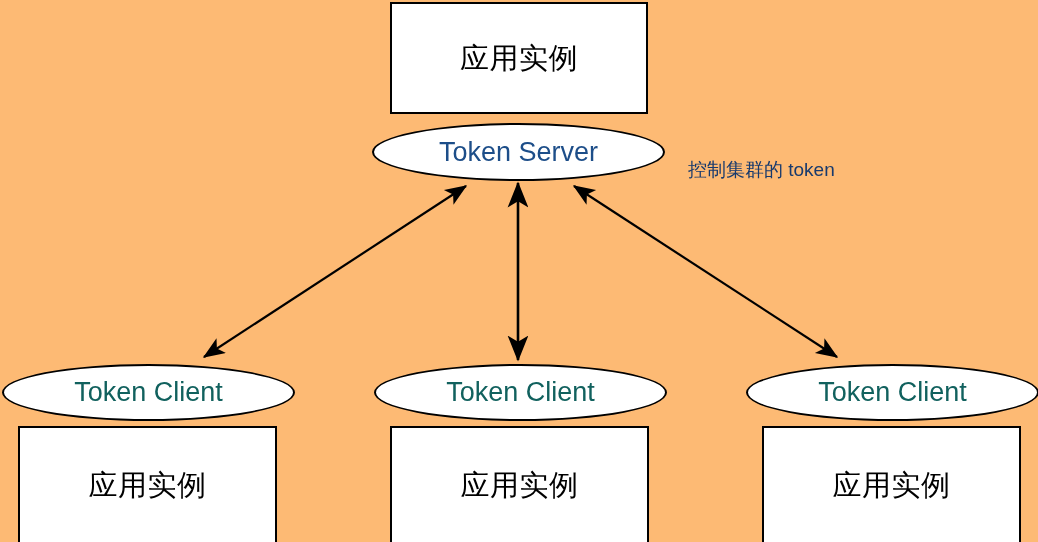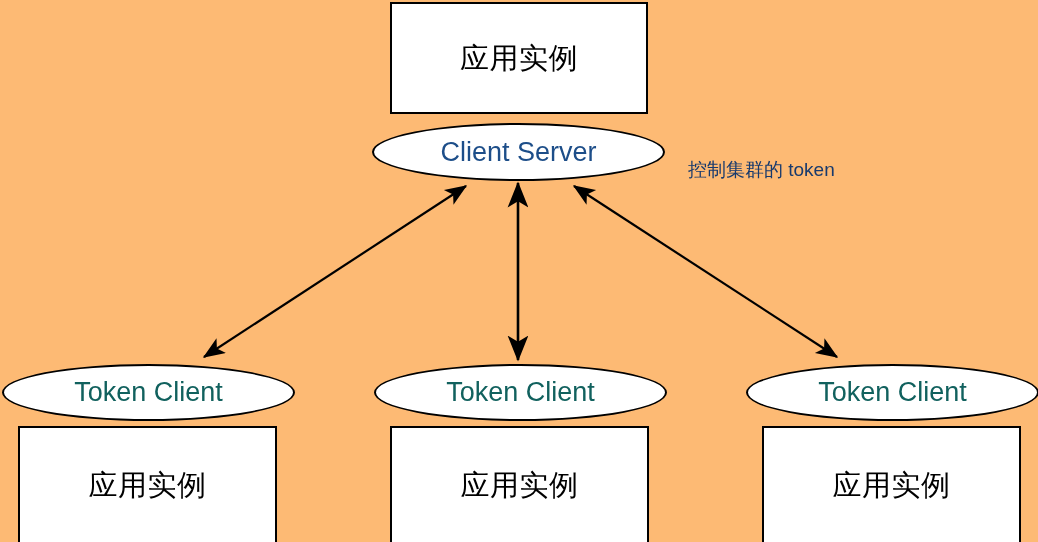--- a/index.html
+++ b/index.html
@@ -90,21 +90,21 @@
     <line x1="518" y1="183" x2="518" y2="360" stroke="#000000" stroke-width="2.6" marker-start="url(#arrow-start)" marker-end="url(#arrow-end)"></line>
 
     <line x1="574" y1="186" x2="837" y2="357" stroke="#000000" stroke-width="2.2" marker-start="url(#arrow-start)" marker-end="url(#arrow-end)"></line>
   </svg>
 
   <div class="node-box" style="left:390px; top:2px; width:258px; height:112px;">
     <span class="node-box-label">应用实例</span>
   </div>
 
   <div class="node-ellipse" style="left:372px; top:123px; width:293px; height:58px;">
-    <span class="node-ellipse-label label-server">Client Server</span>
+    <span class="node-ellipse-label label-server">Token Server</span>
   </div>
 
   <div class="annotation" style="left:688px; top:160px;">控制集群的 token</div>
 
   <div class="node-ellipse" style="left:2px; top:364px; width:293px; height:57px;">
     <span class="node-ellipse-label label-client">Token Client</span>
   </div>
 
   <div class="node-ellipse" style="left:374px; top:364px; width:293px; height:57px;">
     <span class="node-ellipse-label label-client">Token Client</span>

